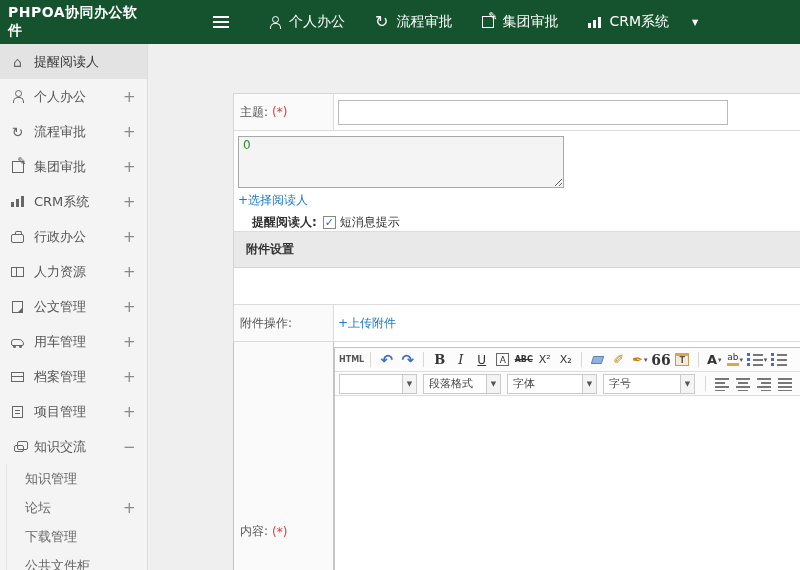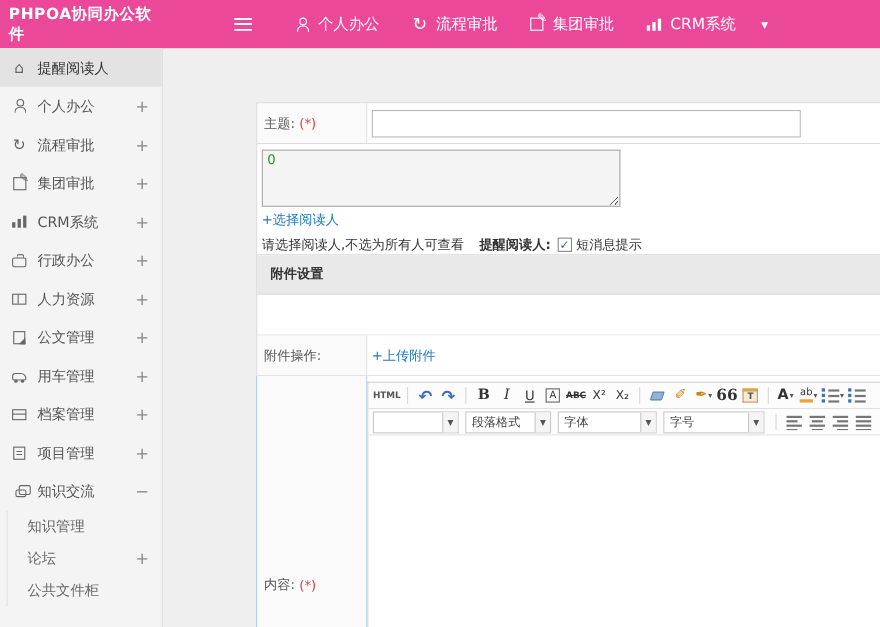--- a/index.html
+++ b/index.html
@@ -3,21 +3,21 @@
 <meta charset="utf-8">
 <style>
   * { margin:0; padding:0; box-sizing:border-box; }
   html,body { width:800px; height:570px; overflow:hidden; }
   body {
     font-family:"DejaVu Sans","Liberation Sans",sans-serif;
     font-size:12px; color:#333; background:#efefef; position:relative;
   }
 
   
-  .navbar { height:44px; background:#ec4899; display:flex; align-items:center; color:#fff; }
+  .navbar { height:44px; background:#14532d; display:flex; align-items:center; color:#fff; }
   .brand { width:150px; padding-left:8px; font-size:14px; font-weight:bold; letter-spacing:0.5px; }
   .menu-toggle { margin-left:56px; width:30px; height:30px; display:flex; align-items:center; justify-content:center; cursor:pointer; }
   .i-menu { width:16px; height:12px; background:repeating-linear-gradient(to bottom,#fff 0 2px,transparent 2px 5px); }
   .nav-items { display:flex; align-items:center; margin-left:18px; }
   .nav-item { display:flex; align-items:center; gap:8px; padding:0 15px; font-size:14px; cursor:pointer; height:44px; }
   .nav-caret { font-size:8px; margin-left:2px; }
 
   
   .cic { display:inline-block; color:inherit; }
   .i-user { width:12px; height:13px; position:relative; }
@@ -249,20 +249,24 @@
   <div class="submenu">
     <div class="sub-item">
       <span class="lbl">知识管理</span>
       <span class="expand"></span>
     </div>
     <div class="sub-item">
       <span class="lbl">论坛</span>
       <span class="expand">+</span>
     </div>
     <div class="sub-item">
+      <span class="lbl">下载管理</span>
+      <span class="expand"></span>
+    </div>
+    <div class="sub-item">
       <span class="lbl">公共文件柜</span>
       <span class="expand"></span>
     </div>
   </div>
 </div>
 
 <div class="main">
 
   <div class="form-table">
 
@@ -274,21 +278,20 @@
       <div class="tcell">
         <input class="subject-input" type="text" style="">
       </div>
     </div>
 
     <div class="trow row-readers">
       <div class="tcell readers-area" style="justify-content:flex-start;align-items:flex-start;">
         <textarea class="readers-ta" style="">0</textarea>
         <a class="readers-link">+选择阅读人</a>
         <div class="readers-hint">
-          <span>请选择阅读人,不选为所有人可查看</span>
           <span class="hint-strong">提醒阅读人:</span>
           <span class="cb">✓</span>
           <span>短消息提示</span>
         </div>
       </div>
     </div>
 
     <div class="sec-header">
       <span>附件设置</span>
     </div>

